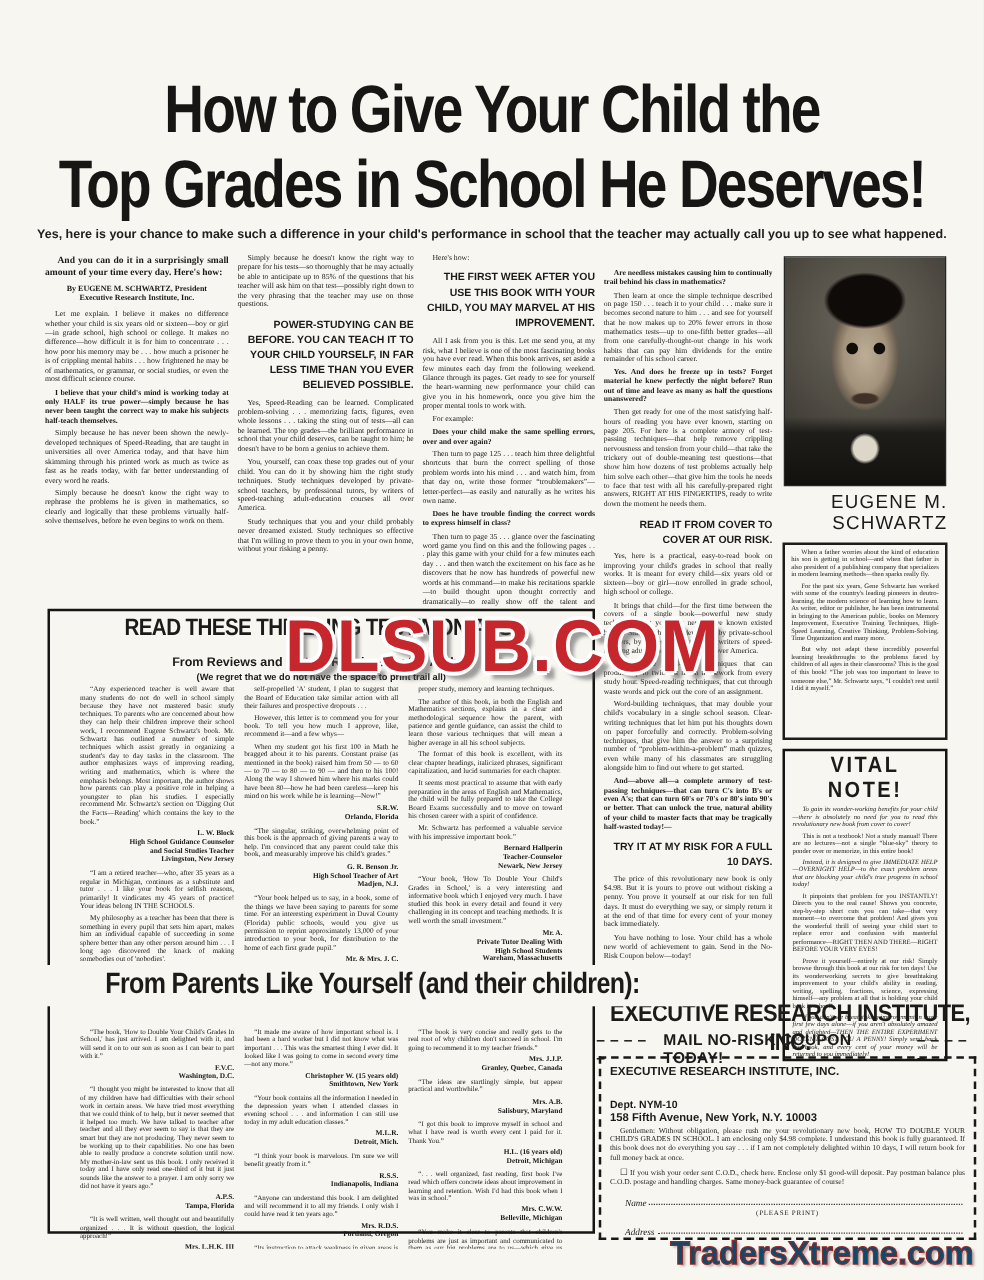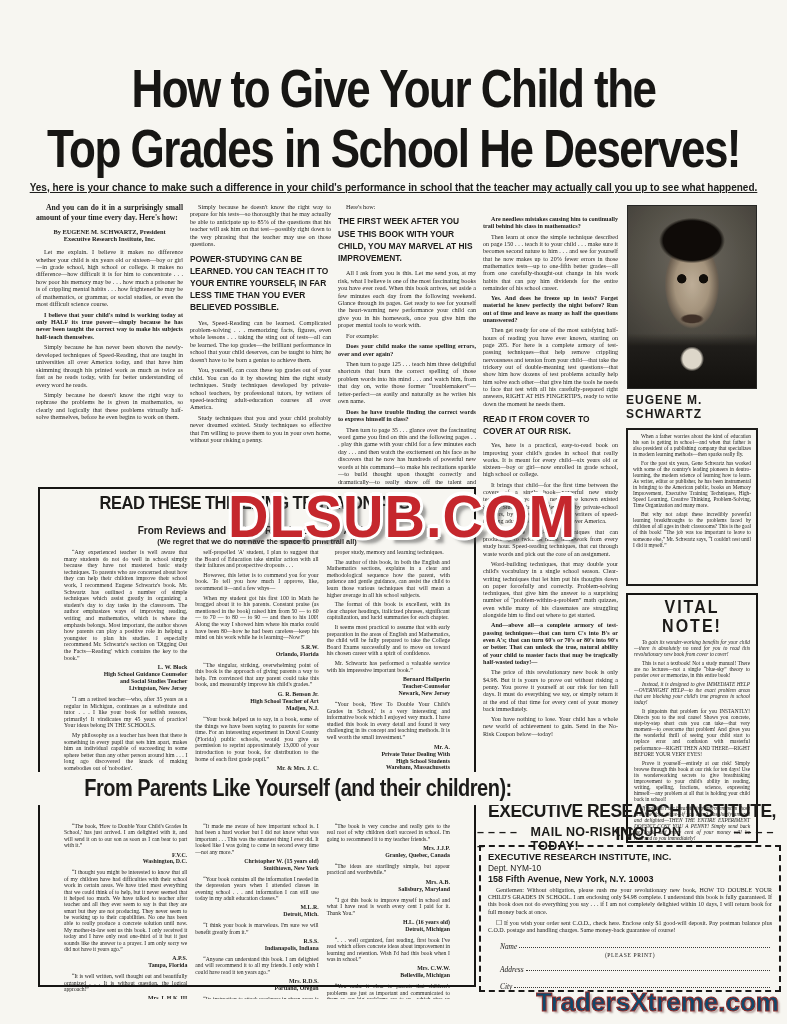--- a/index.html
+++ b/index.html
@@ -17,50 +17,50 @@
              letter-spacing:1px;color:#c5272d;transform:scaleY(1.05);transform-origin:top left;
              text-shadow:3px 0 0 #fff,-3px 0 0 #fff,0 3px 0 #fff,0 -3px 0 #fff,2px 2px 0 #fff,-2px -2px 0 #fff,
                          2px -2px 0 #fff,-2px 2px 0 #fff,6px 6px 3px rgba(70,70,70,.5);}
   .wm-bottom{top:987px;right:8px;font-family:"Liberation Sans",sans-serif;font-weight:bold;font-size:26px;
              color:#0c4a6e;-webkit-text-stroke:1px #8c2a28;text-shadow:0 0 2px #fff,2px 2px 2px rgba(80,30,30,.4);}
   
   .headline{position:absolute;left:0;top:58px;width:100%;text-align:center;
             font-family:"Liberation Sans",sans-serif;font-weight:bold;font-size:44px;line-height:1.12;
             letter-spacing:-1.5px;transform:scaleY(1.22);transform-origin:top center;color:#171614;}
   .subheadline{position:absolute;left:24px;top:182px;width:739px;text-align:center;
-               font-family:"Liberation Sans",sans-serif;font-weight:bold;font-size:10px;color:#20201e;text-decoration:underline;}
+               font-family:"Liberation Sans",sans-serif;font-weight:bold;font-size:10px;color:#20201e;}
   
   .col{position:absolute;overflow:hidden;text-align:justify;font-size:6.2px;line-height:1.2;}
   .col1{left:36px;top:203px;width:147px;height:282px;}
   .col2{left:190px;top:203px;width:141px;height:282px;}
   .col3{left:338px;top:203px;width:138px;height:282px;}
   .col4{left:483px;top:216px;width:135px;height:588px;font-size:6.1px;}
   .col p,.vital-body p,.bio-box p,.tcol p{margin:0 0 3px;text-indent:8px;}
   p.lead{font-weight:bold;font-size:7.6px;line-height:1.3;text-indent:10px;}
   p.byline{text-indent:0;text-align:center;font-weight:bold;font-size:6.4px;white-space:pre-line;margin:5px 0;}
-  p.subhead{text-indent:0;text-align:left;font-family:"Liberation Sans",sans-serif;font-weight:bold;
+  p.subhead{text-indent:0;text-align:right;font-family:"Liberation Sans",sans-serif;font-weight:bold;
             font-size:8.4px;line-height:1.45;margin:5px 0;}
   p.bold{font-weight:bold;}
   p.i{font-style:italic;}
   p.sig{text-indent:0;text-align:right;font-weight:bold;font-size:5.9px;white-space:pre-line;
         line-height:1.18;margin:1px 0 4px;}
   
   .rightcol{position:absolute;left:626px;top:205px;width:132px;}
   .portrait{width:128px;height:182px;margin:0 auto;border:1px solid #2a2a28;filter:contrast(1.05);
     background:
       radial-gradient(circle 5px at 42% 40%, #15120f 85%, rgba(0,0,0,0) 100%),
       radial-gradient(circle 5px at 59% 40%, #15120f 85%, rgba(0,0,0,0) 100%),
       radial-gradient(ellipse 12px 5px at 50% 62%, #43352c 75%, rgba(0,0,0,0) 100%),
       radial-gradient(ellipse 33% 16% at 50% 19%, #14110e 68%, rgba(0,0,0,0) 78%),
       radial-gradient(ellipse 27% 31% at 50% 43%, #baab96 0%, #a2927c 50%, #6d6153 74%, rgba(0,0,0,0) 79%),
       radial-gradient(ellipse 11% 8% at 50% 84%, #d9d3c6 65%, rgba(0,0,0,0) 85%),
       linear-gradient(180deg, rgba(0,0,0,0) 0%, rgba(0,0,0,0) 70%, #24221f 77%, #181613 100%),
       radial-gradient(ellipse 95% 75% at 50% 30%, #6e6a60 0%, #4a4740 65%, #34322d 100%);}
-  .caption{margin-top:4px;text-align:left;font-family:"Liberation Sans",sans-serif;font-weight:bold;
-           font-size:12px;letter-spacing:1px;}
+  .caption{margin-top:4px;text-align:right;font-family:"Liberation Sans",sans-serif;font-weight:normal;
+           font-size:15px;letter-spacing:1px;}
   .bio-box{margin-top:7px;height:148px;overflow:hidden;border:2px solid #1d1c1a;padding:3px 5px;
            font-size:5.3px;line-height:1.14;text-align:justify;}
   .vital-box{margin-top:7px;height:240px;overflow:hidden;border:2.5px solid #151412;padding:3px 6px;}
   .vital-title{text-align:center;font-family:"Liberation Sans",sans-serif;font-weight:bold;font-size:16px;
                letter-spacing:2px;transform:scaleY(1.1);margin:1px 0 4px;}
   .vital-body{font-size:5.3px;line-height:1.14;text-align:justify;}
   
   .tbox{position:absolute;left:38px;top:487px;width:438px;height:500px;border:2.5px solid #161513;
         box-sizing:border-box;padding:3px 24px;overflow:visible;}
   .t-title{text-align:center;font-family:"Liberation Sans",sans-serif;font-weight:bold;font-size:16.5px;
@@ -77,21 +77,21 @@
                  font-size:20px;letter-spacing:-0.5px;transform:scaleY(1.18);transform-origin:top center;}
   
   .eri-heading{position:absolute;left:480px;top:799px;width:304px;text-align:center;
                font-family:"Liberation Sans",sans-serif;font-weight:bold;font-size:17.5px;letter-spacing:-0.5px;
                transform:scaleY(1.1);transform-origin:top center;}
   .mail-banner{position:absolute;left:477px;top:825px;width:307px;display:flex;justify-content:center;gap:3px;
                font-family:"Liberation Sans",sans-serif;font-weight:bold;font-size:12.5px;letter-spacing:0.3px;}
   .coupon{position:absolute;left:479px;top:845px;width:302px;height:147px;box-sizing:border-box;
           border:2.5px dashed #1a1918;padding:4px 7px;overflow:hidden;}
   .c-company{font-family:"Liberation Sans",sans-serif;font-weight:bold;font-size:9.4px;}
-  .c-dept{font-family:"Liberation Sans",sans-serif;font-weight:normal;font-size:8.4px;margin-top:1px;}
+  .c-dept{font-family:"Liberation Sans",sans-serif;font-weight:bold;font-size:8.4px;margin-top:16px;}
   .c-addr{font-family:"Liberation Sans",sans-serif;font-weight:bold;font-size:9px;margin-top:1px;}
   .c-body{font-size:6px;line-height:1.2;text-align:justify;margin:3px 0 0;text-indent:8px;}
   .cod-box{font-size:7px;}
   .frow{display:flex;margin-top:7.5px;font-style:italic;font-size:7.4px;margin-left:12px;}
   .fdots{flex:1;border-bottom:1.5px dotted #3a3936;margin:0 2px 1px;height:5px;}
   .print-note{text-align:center;font-size:5.6px;letter-spacing:0.6px;margin-top:1px;}
 </style>
 </head>
 <body>
 
@@ -108,21 +108,21 @@
       <p class="lead">And you can do it in a surprisingly small amount of your time every day.  Here's how:</p>
       <p class="byline">By EUGENE M. SCHWARTZ, President
 Executive Research Institute, Inc.</p>
       <p>Let me explain. I believe it makes no difference whether your child is six years old or sixteen—boy or girl—in grade school, high school or college. It makes no difference—how difficult it is for him to concentrate . . . how poor his memory may be . . . how much a prisoner he is of crippling mental habits . . . how frightened he may be of mathematics, or grammar, or social studies, or even the most difficult science course.</p>
       <p class="bold">I believe that your child's mind is working today at only HALF its true power—simply because he has never been taught the correct way to make his subjects half-teach themselves.</p>
       <p>Simply because he has never been shown the newly-developed techniques of Speed-Reading, that are taught in universities all over America today, and that have him skimming through his printed work as much as twice as fast as he reads today, with far better understanding of every word he reads.</p>
       <p>Simply because he doesn't know the right way to rephrase the problems he is given in mathematics, so clearly and logically that these problems virtually half-solve themselves, before he even begins to work on them.</p>
     </div>
   <div class="col col2">
       <p>Simply because he doesn't know the right way to prepare for his tests—so thoroughly that he may actually be able to anticipate up to 85% of the questions that his teacher will ask him on that test—possibly right down to the very phrasing that the teacher may use on those questions.</p>
-      <p class="subhead">POWER-STUDYING CAN BE LEARNED. YOU CAN TEACH IT TO YOUR ENTIRE YOURSELF, IN FAR LESS TIME THAN YOU EVER BELIEVED POSSIBLE.</p>
+      <p class="subhead">POWER-STUDYING CAN BE BEFORE. YOU CAN TEACH IT TO YOUR CHILD YOURSELF, IN FAR LESS TIME THAN YOU EVER BELIEVED POSSIBLE.</p>
       <p>Yes, Speed-Reading can be learned. Complicated problem-solving . . . memorizing facts, figures, even whole lessons . . . taking the sting out of tests—all can be learned. The top grades—the brilliant performance in school that your child deserves, can be taught to him; he doesn't have to be born a genius to achieve them.</p>
       <p>You, yourself, can coax these top grades out of your child. You can do it by showing him the right study techniques. Study techniques developed by private-school teachers, by professional tutors, by writers of speed-teaching adult-education courses all over America.</p>
       <p>Study techniques that you and your child probably never dreamed existed. Study techniques so effective that I'm willing to prove them to you in your own home, without your risking a penny.</p>
     </div>
   <div class="col col3">
       <p>Here's how:</p>
       <p class="subhead">THE FIRST WEEK AFTER YOU USE THIS BOOK WITH YOUR CHILD, YOU MAY MARVEL AT HIS IMPROVEMENT.</p>
       <p>All I ask from you is this. Let me send you, at my risk, what I believe is one of the most fascinating books you have ever read. When this book arrives, set aside a few minutes each day from the following weekend. Glance through its pages. Get ready to see for yourself the heart-warming new performance your child can give you in his homework, once you give him the proper mental tools to work with.</p>
       <p>For example:</p>
       <p class="bold">Does your child make the same spelling errors, over and over again?</p>
@@ -134,20 +134,21 @@
       <p class="bold">Are needless mistakes causing him to continually trail behind his class in mathematics?</p>
       <p>Then learn at once the simple technique described on page 150 . . . teach it to your child . . . make sure it becomes second nature to him . . . and see for yourself that he now makes up to 20% fewer errors in those mathematics tests—up to one-fifth better grades—all from one carefully-thought-out change in his work habits that can pay him dividends for the entire remainder of his school career.</p>
       <p class="bold">Yes. And does he freeze up in tests? Forget material he knew perfectly the night before? Run out of time and leave as many as half the questions unanswered?</p>
       <p>Then get ready for one of the most satisfying half-hours of reading you have ever known, starting on page 205. For here is a complete armory of test-passing techniques—that help remove crippling nervousness and tension from your child—that take the trickery out of double-meaning test questions—that show him how dozens of test problems actually help him solve each other—that give him the tools he needs to face that test with all his carefully-prepared right answers, RIGHT AT HIS FINGERTIPS, ready to write down the moment he needs them.</p>
       <p class="subhead">READ IT FROM COVER TO COVER AT OUR RISK.</p>
       <p>Yes, here is a practical, easy-to-read book on improving your child's grades in school that really works. It is meant for every child—six years old or sixteen—boy or girl—now enrolled in grade school, high school or college.</p>
       <p>It brings that child—for the first time between the covers of a single book—powerful new study techniques that you may never have known existed before. Study techniques developed by private-school teachers, by professional tutors, by writers of speed-teaching adult-education courses all over America.</p>
       <p>Included are rapid-study techniques that can produce up to twice as much homework from every study hour. Speed-reading techniques, that cut through waste words and pick out the core of an assignment.</p>
       <p>Word-building techniques, that may double your child's vocabulary in a single school season. Clear-writing techniques that let him put his thoughts down on paper forcefully and correctly. Problem-solving techniques, that give him the answer to a surprising number of “problem-within-a-problem” math quizzes, even while many of his classmates are struggling alongside him to find out where to get started.</p>
       <p class="bold">And—above all—a complete armory of test-passing techniques—that can turn C's into B's or even A's; that can turn 60's or 70's or 80's into 90's or better. That can unlock the true, natural ability of your child to master facts that may be tragically half-wasted today!—</p>
+      <p class="subhead">TRY IT AT MY RISK FOR A FULL 10 DAYS.</p>
       <p>The price of this revolutionary new book is only $4.98. But it is yours to prove out without risking a penny. You prove it yourself at our risk for ten full days. It must do everything we say, or simply return it at the end of that time for every cent of your money back immediately.</p>
       <p>You have nothing to lose. Your child has a whole new world of achievement to gain. Send in the No-Risk Coupon below—today!</p>
     </div>
 
   <div class="rightcol">
     <div class="portrait"></div>
     <div class="caption">EUGENE M. SCHWARTZ</div>
     <div class="bio-box">
         <p>When a father worries about the kind of education his son is getting in school—and when that father is also president of a publishing company that specializes in modern learning methods—then sparks really fly.</p>
         <p>For the past six years, Gene Schwartz has worked with some of the country's leading pioneers in deutro-learning, the modern science of learning how to learn. As writer, editor or publisher, he has been instrumental in bringing to the American public, books on Memory Improvement, Executive Training Techniques, High-Speed Learning, Creative Thinking, Problem-Solving, Time Organization and many more.</p>

